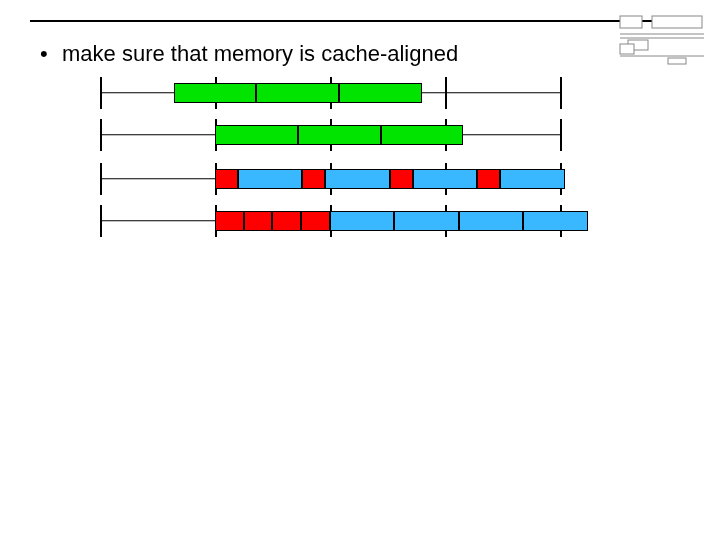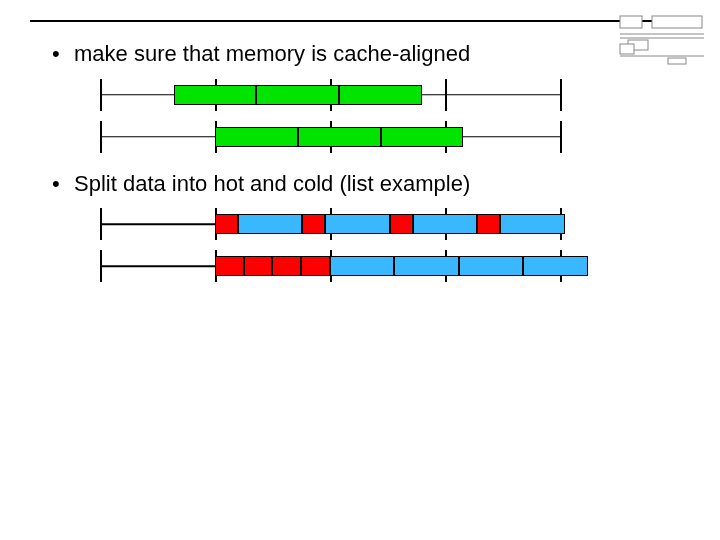--- a/index.html
+++ b/index.html
@@ -22,21 +22,21 @@
     margin: 6px 0 4px 0;
   }
   .title-rule {
     border: none;
     border-top: 2px solid #000;
     margin: 0 0 18px 0;
   }
   ul.bullets {
     list-style: none;
     padding: 0;
-    margin: 16px;
+    margin: 4px;
     font-size: 22px;
   }
   ul.bullets > li {
     position: relative;
     padding-left: 28px;
     margin-bottom: 14px;
     line-height: 1.25;
   }
   ul.bullets > li::before {
     content: "•";
@@ -141,23 +141,20 @@
         <div class="tick" style="left: 75%;"></div>
         <div class="tick" style="left: 100%;"></div>
         <div class="seg-row" style="left: 25%; width: 54%;">
           <div class="seg green" style="width: 33.3333%;"></div>
           <div class="seg green" style="width: 33.3333%;"></div>
           <div class="seg green" style="width: 33.3333%;"></div>
         </div>
       </div>
     </div>
 
-  <ul class="bullets">
-    <li>Split data into hot and cold (list example)</li>
-  </ul>
 
   <div class="diagram-block" id="dia2" style="width: 460px;">
       <div class="cache-line">
         <div class="hbar"></div>
         <div class="tick" style="left: 0%;"></div>
         <div class="tick" style="left: 25%;"></div>
         <div class="tick" style="left: 50%;"></div>
         <div class="tick" style="left: 75%;"></div>
         <div class="tick" style="left: 100%;"></div>
         <div class="seg-row" style="left: 25%; width: 76%;">

